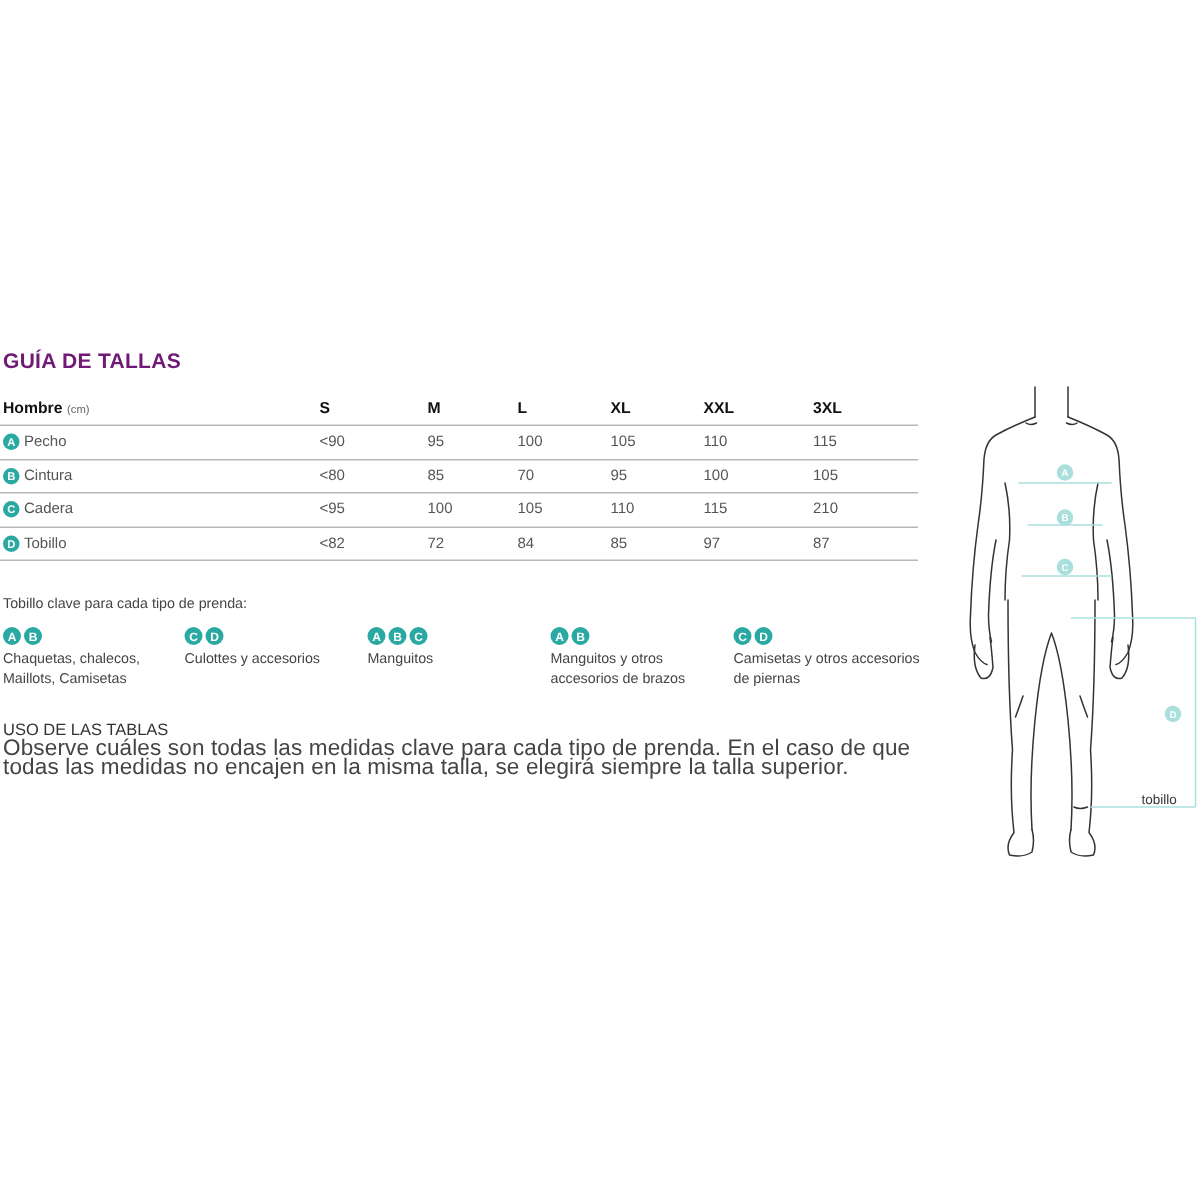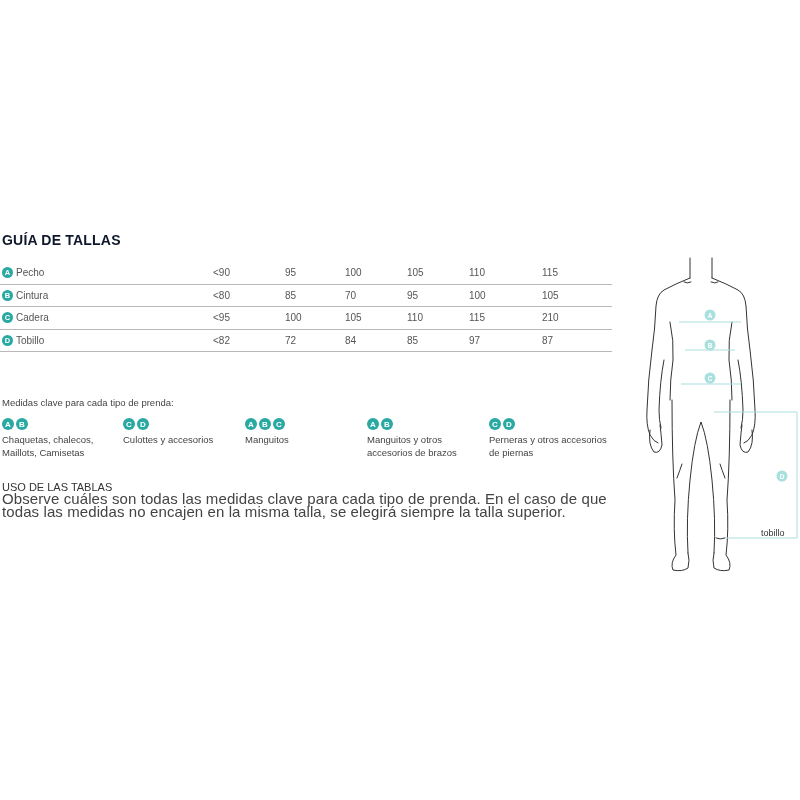--- a/index.html
+++ b/index.html
@@ -1,21 +1,21 @@
 <!DOCTYPE html>
 <html><head>
 <meta charset="utf-8">
 <style>
   html, body { margin: 0; padding: 0; }
   body {
     width: 800px; height: 800px; background: #ffffff; position: relative; overflow: hidden;
     font-family: "Liberation Sans", sans-serif; color: #333333;
   }
   .title {
-    position: absolute; left: 2px; top: 232px; font-size: 14px; font-weight: bold; color: #0f172a;
+    position: absolute; left: 2px; top: 232px; font-size: 14px; font-weight: bold; color: #701a75;
     letter-spacing: 0.2px;
     text-align: right;
   }
   .table { position: absolute; left: 0; top: 262px; width: 612px; }
   .row { position: relative; height: 22.5px; border-bottom: 1.5px solid #b8b8b8; box-sizing: border-box; }
   .row.head { height: 22px; }
   .cell { position: absolute; top: 0; font-size: 10px; line-height: 21px; color: #555555; }
   .head .cell { font-weight: bold; color: #111111; font-size: 10.5px; }
   .head .unit { font-weight: normal; font-size: 7.5px; color: #666666; margin-left: 3px; }
   .label-cell { left: 2px; display: flex; align-items: center; }
@@ -35,20 +35,32 @@
   .figure { position: absolute; left: 630px; top: 220px; width: 170px; height: 360px; }
   .figure svg { width: 170px; height: 360px; }
   .tobillo-label { position: absolute; left: 761px; top: 528px; font-size: 9px; color: #333333; }
 </style>
 </head>
 <body>
 
 <div class="title">GUÍA DE TALLAS</div>
 
 <div class="table">
+  <div class="row head">
+    <div class="cell label-cell">
+      <span>Hombre</span>
+      <span class="unit">(cm)</span>
+    </div>
+    <div class="cell c0">S</div>
+    <div class="cell c1">M</div>
+    <div class="cell c2">L</div>
+    <div class="cell c3">XL</div>
+    <div class="cell c4">XXL</div>
+    <div class="cell c5">3XL</div>
+  </div>
 
   <div class="row">
     <div class="cell label-cell">
       <span class="badge">A</span>
       <span>Pecho</span>
     </div>
     <div class="cell c0">&lt;90</div>
     <div class="cell c1">95</div>
     <div class="cell c2">100</div>
     <div class="cell c3">105</div>
@@ -89,21 +101,21 @@
     </div>
     <div class="cell c0">&lt;82</div>
     <div class="cell c1">72</div>
     <div class="cell c2">84</div>
     <div class="cell c3">85</div>
     <div class="cell c4">97</div>
     <div class="cell c5">87</div>
   </div>
 </div>
 
-<div class="intro">Medidas clave para cada tipo de prenda:</div>
+<div class="intro">Tobillo clave para cada tipo de prenda:</div>
 
 <div class="garment" style="left:2px;">
   <div class="badges">
     <span class="badge">A</span>
     <span class="badge">B</span>
   </div>
   <div>Chaquetas, chalecos,</div>
   <div>Maillots, Camisetas</div>
 </div>
 
@@ -131,21 +143,21 @@
   </div>
   <div>Manguitos y otros</div>
   <div>accesorios de brazos</div>
 </div>
 
 <div class="garment" style="left:489px;">
   <div class="badges">
     <span class="badge">C</span>
     <span class="badge">D</span>
   </div>
-  <div>Perneras y otros accesorios</div>
+  <div>Camisetas y otros accesorios</div>
   <div>de piernas</div>
 </div>
 
 <div class="uso-title">USO DE LAS TABLAS</div>
 <div class="uso-text">Observe cuáles son todas las medidas clave para cada tipo de prenda. En el caso de que todas las medidas no encajen en la misma talla, se elegirá siempre la talla superior.</div>
 
 <div class="figure">
   <svg viewBox="0 0 170 360" xmlns="http://www.w3.org/2000/svg">
     <g fill="none" stroke="#333" stroke-width="1" stroke-linecap="round" stroke-linejoin="round">
 

